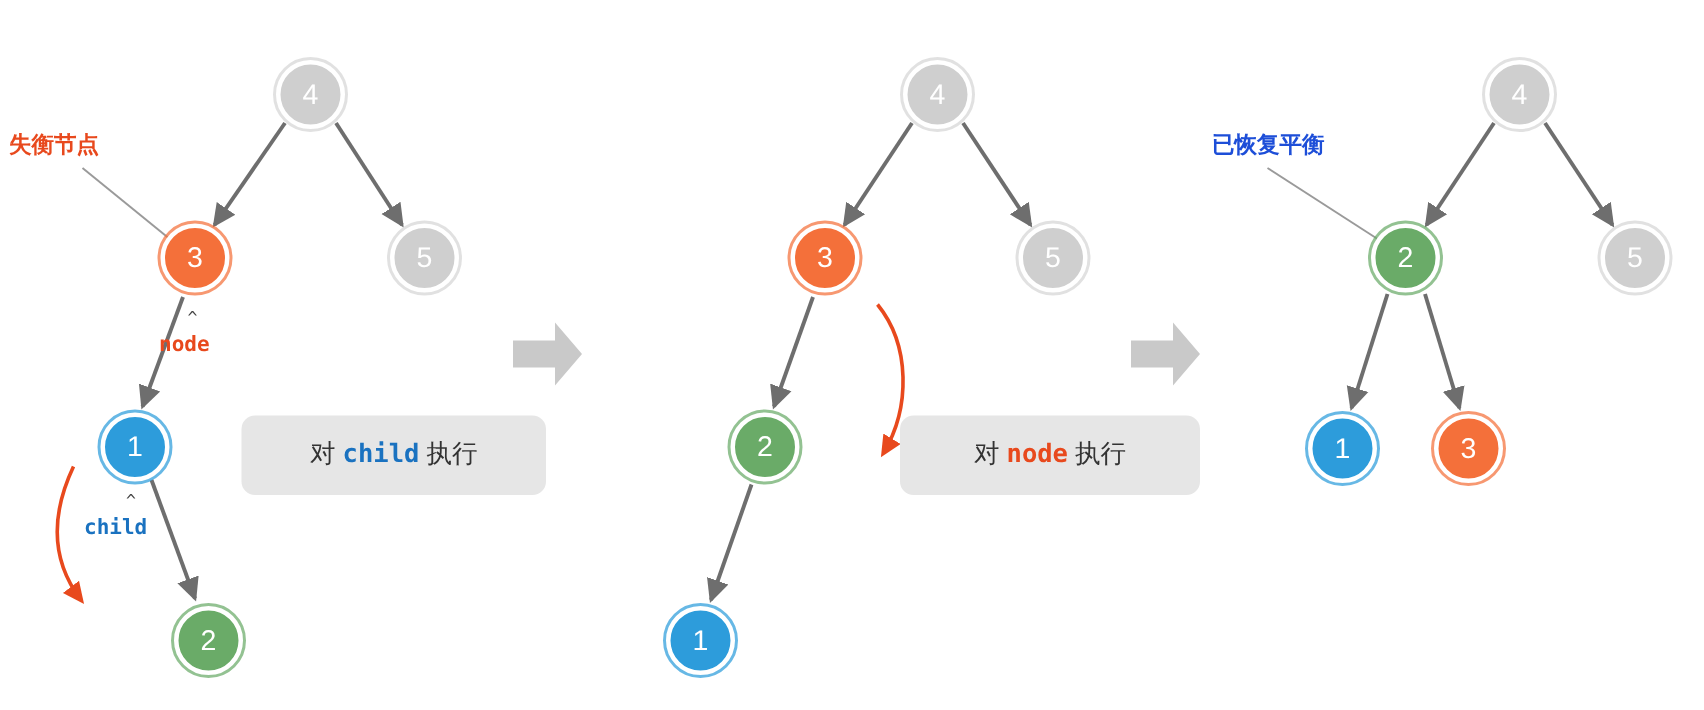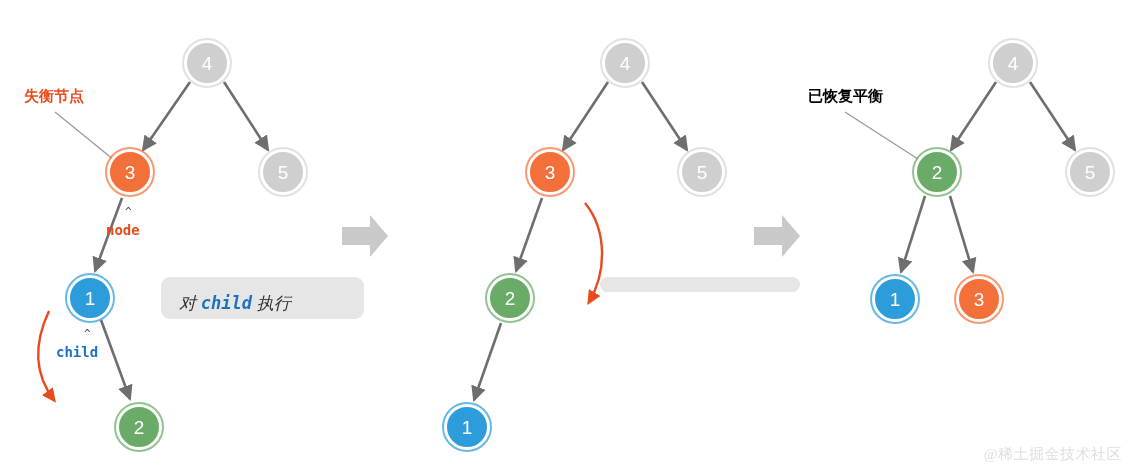--- a/index.html
+++ b/index.html
@@ -68,21 +68,21 @@
 
   .tag {
     position: absolute;
     font-size: 15px;
     font-weight: bold;
     white-space: nowrap;
     z-index: 4;
     font-family: "Liberation Sans", "DejaVu Sans", sans-serif;
   }
   .tag.orange { color: #e8491d; }
-  .tag.green  { color: #000000; }
+  .tag.green  { color: #1d4ed8; }
 
   .codetag {
     position: absolute;
     font-family: "DejaVu Sans Mono", "Liberation Mono", monospace;
     font-size: 14px;
     font-weight: bold;
     white-space: nowrap;
     z-index: 4;
   }
   .codetag.orange { color: #e8491d; }
@@ -92,27 +92,27 @@
     font-family: "DejaVu Sans Mono", "Liberation Mono", monospace;
     font-size: 11px;
     color: #444444;
     z-index: 4;
   }
 
   .callout {
     position: absolute;
     background: #e6e6e6;
     border-radius: 9px;
-    padding: 13px 18px 2px 18px;
+    padding: 13px 18px 14px 18px;
+    text-align: center;
     line-height: 1.55;
     font-size: 17px;
     color: #333333;
     z-index: 2;
     font-family: "Liberation Sans", "DejaVu Sans", sans-serif;
-    font-style: italic;
   }
   .callout .mono {
     font-family: "DejaVu Sans Mono", "Liberation Mono", monospace;
     font-weight: bold;
     font-size: 17px;
   }
   .callout .mono.blue { color: #1a72c0; }
   .callout .mono.orange { color: #e8491d; }
   .callout .strong { font-weight: bold; color: #2b2b2b; }
 
@@ -184,21 +184,21 @@
     <div class="node orange" style="left:130px;top:172px">
         <span>3</span>
       </div>
     <div class="node blue" style="left:90px;top:298px">
         <span>1</span>
       </div>
     <div class="node green" style="left:139px;top:427px">
         <span>2</span>
       </div>
 
-    <div class="tag orange" style="left:24px;top:87px">失衡节点</div>
+    <div class="tag orange" style="left:6px;top:87px">失衡节点</div>
 
     <div class="caret" style="left:125px;top:205px">^</div>
     <div class="codetag orange" style="left:106px;top:222px">node</div>
 
     <div class="caret" style="left:84px;top:327px">^</div>
     <div class="codetag blue" style="left:56px;top:344px">child</div>
 
     <div class="callout" style="left:161px;top:277px;width:167px">
       <div>
         <span>对</span>
@@ -223,20 +223,25 @@
         <span>3</span>
       </div>
     <div class="node green" style="left:510px;top:298px">
         <span>2</span>
       </div>
     <div class="node blue" style="left:467px;top:427px">
         <span>1</span>
       </div>
 
     <div class="callout" style="left:600px;top:277px;width:164px">
+      <div>
+        <span>对</span>
+        <span class="mono orange">node</span>
+        <span>执行</span>
+      </div>
     </div>
   </div>
 
   <svg class="bigarrow" style="left:752px;top:212px" width="50" height="48" viewBox="0 0 50 48">
     <path d="M2,15 L30,15 L30,3 L48,24 L30,45 L30,33 L2,33 z" fill="#c9c9c9"></path>
   </svg>
 
   <div>
     <div class="node gray" style="left:1013px;top:63px">
         <span>4</span>
@@ -250,14 +255,13 @@
     <div class="node blue" style="left:895px;top:299px">
         <span>1</span>
       </div>
     <div class="node orange" style="left:979px;top:299px">
         <span>3</span>
       </div>
 
     <div class="tag green" style="left:808px;top:87px">已恢复平衡</div>
   </div>
 
-  <div class="watermark">@稀土掘金技术社区</div>
 </div>
 
 </body></html>

